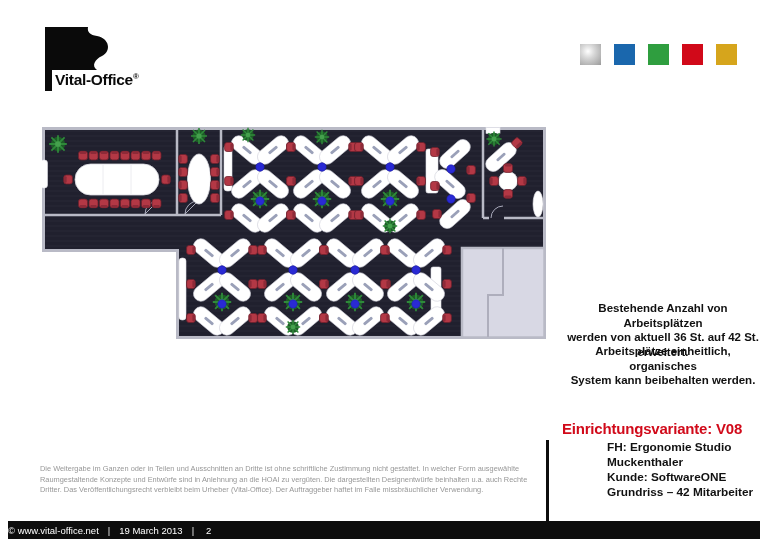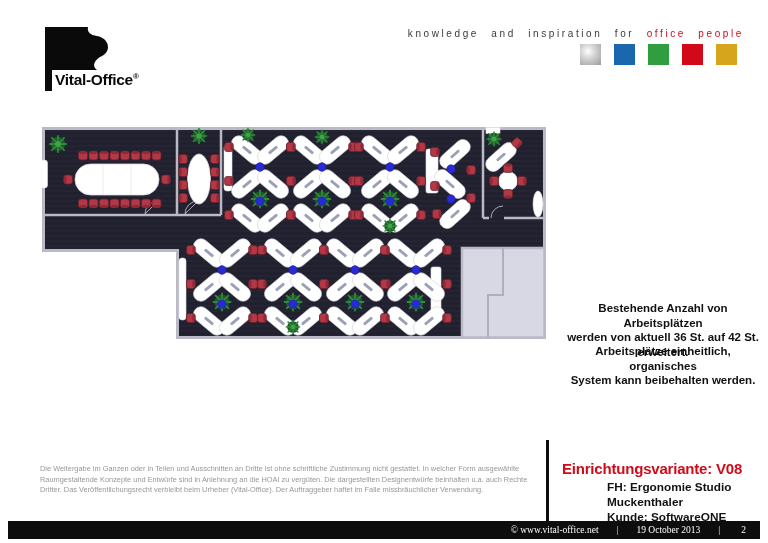--- a/index.html
+++ b/index.html
@@ -21,51 +21,47 @@
   
   .plan-wrap{position:absolute;left:42px;top:127px;width:504px;height:212px;}
 
   
   .side-text{position:absolute;left:563px;width:200px;font-weight:bold;font-size:11.5px;
              line-height:14.5px;color:#111;text-align:center;}
   .legend-row{position:absolute;left:561px;top:413px;display:flex;align-items:center;gap:17px;}
   .legend-dot{width:21px;height:21px;border-radius:50%;}
   .legend-label{font-weight:bold;font-size:12.5px;color:#111;}
   .vrule{position:absolute;left:546px;top:440px;width:3px;height:81px;background:#0d0d0d;}
-  .project{position:absolute;left:562px;top:460px;}
+  .project{position:absolute;left:562px;top:420px;}
   .project-title{font-weight:bold;font-size:15px;letter-spacing:-0.2px;margin-bottom:3px;}
   .project-line{font-weight:bold;font-size:11.8px;line-height:15px;color:#111;padding-left:45px;}
 
   
   .disclaimer{position:absolute;left:40px;top:464px;font-size:7.4px;line-height:10.6px;
               color:#979797;white-space:nowrap;}
 
   
   .footer-bar{position:absolute;left:8px;top:521px;width:752px;height:18px;background:#0d0d0d;
-              color:#fff;display:flex;justify-content:flex-end;align-items:center;
-              gap:18px;padding-right:14px;box-sizing:border-box;font-size:9.5px;font-family:Liberation Serif, serif;}
+              color:#fff;display:flex;justify-content:flex-start;align-items:center;
+              gap:9px;padding-right:14px;box-sizing:border-box;font-size:9.5px;}
   .footer-bar .pipe{opacity:.9;}
   .footer-bar .pg{margin-left:3px;}
 </style>
 </head>
 <body>
 
 <div class="page">
 
   <div class="logo-square">
     <svg width="75" height="64" viewBox="0 0 75 64">
       <path d="M43,0 H75 V43 H52 C46,39 50,32 57,29 C67,24 64,11 52,9 C45,8 42,5 43,0 Z" fill="#ffffff"></path>
     </svg>
   </div>
   <div class="logo-textbox"><span>Vital-Office</span><sup>®</sup></div>
 
-  <div class="tagline">
-    <span>knowledge and inspiration for</span>
-    <span class="red" style="color: rgb(209, 10, 26);">office people</span>
-  </div>
   <div class="squares-row" id="squares-row">
       <div class="sq silver"></div>
       <div class="sq" style="background: rgb(26, 103, 173);"></div>
       <div class="sq" style="background: rgb(47, 158, 63);"></div>
       <div class="sq" style="background: rgb(209, 9, 25);"></div>
       <div class="sq" style="background: rgb(214, 165, 28);"></div>
     </div>
 
   <div class="plan-wrap">
     <svg id="floorplan-svg" width="504" height="212" viewBox="0 0 504 212">
@@ -706,18 +702,18 @@
 
   <div class="disclaimer">
     <div>Die Weitergabe im Ganzen oder in Teilen und Ausschnitten an Dritte ist ohne schriftliche Zustimmung nicht gestattet. In welcher Form ausgewählte</div>
     <div>Raumgestaltende Konzepte und Entwürfe sind in Anlehnung an die HOAI zu vergüten. Die dargestellten Designentwürfe beinhalten u.a. auch Rechte</div>
     <div>Dritter. Das Veröffentlichungsrecht verbleibt beim Urheber (Vital-Office). Der Auftraggeber haftet im Falle missbräuchlicher Verwendung.</div>
   </div>
 
   <div class="footer-bar">
     <span>© www.vital-office.net</span>
     <span class="pipe">|</span>
-    <span>19 October 2013</span>
+    <span>19 March 2013</span>
     <span class="pipe">|</span>
     <span class="pg">2</span>
   </div>
 
 </div>
 
 </body></html>

